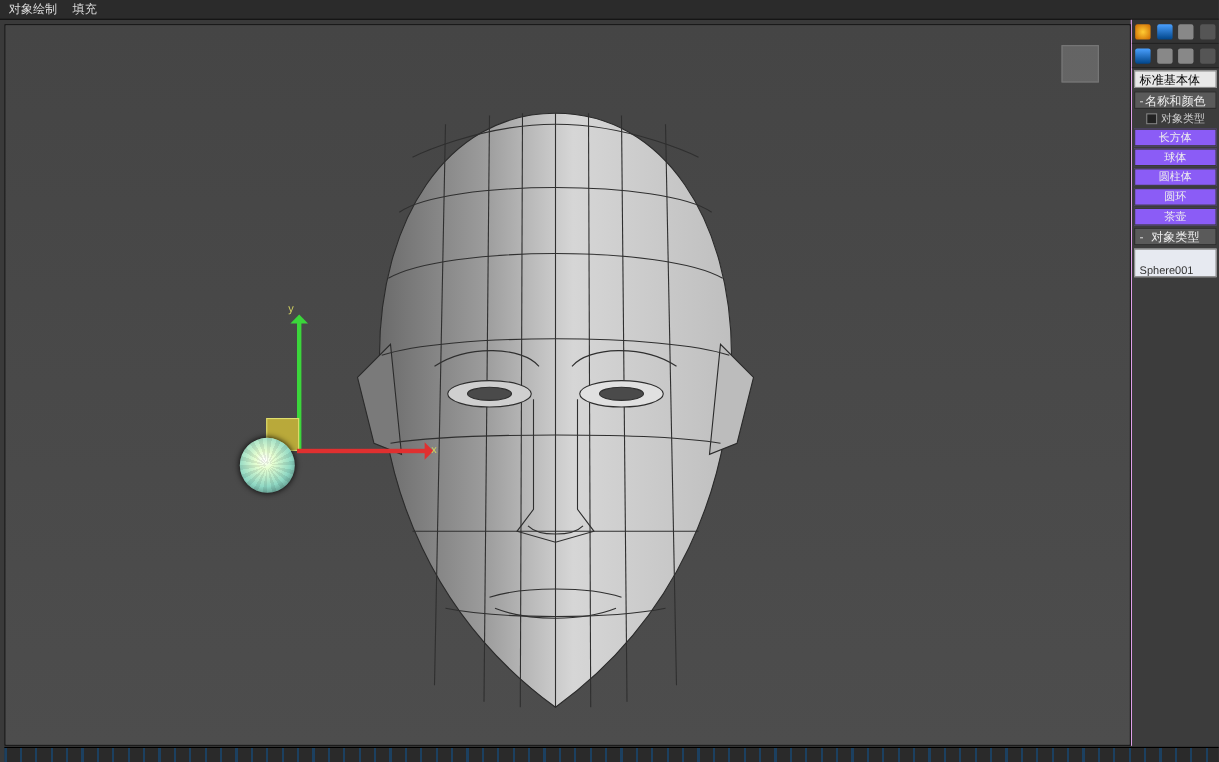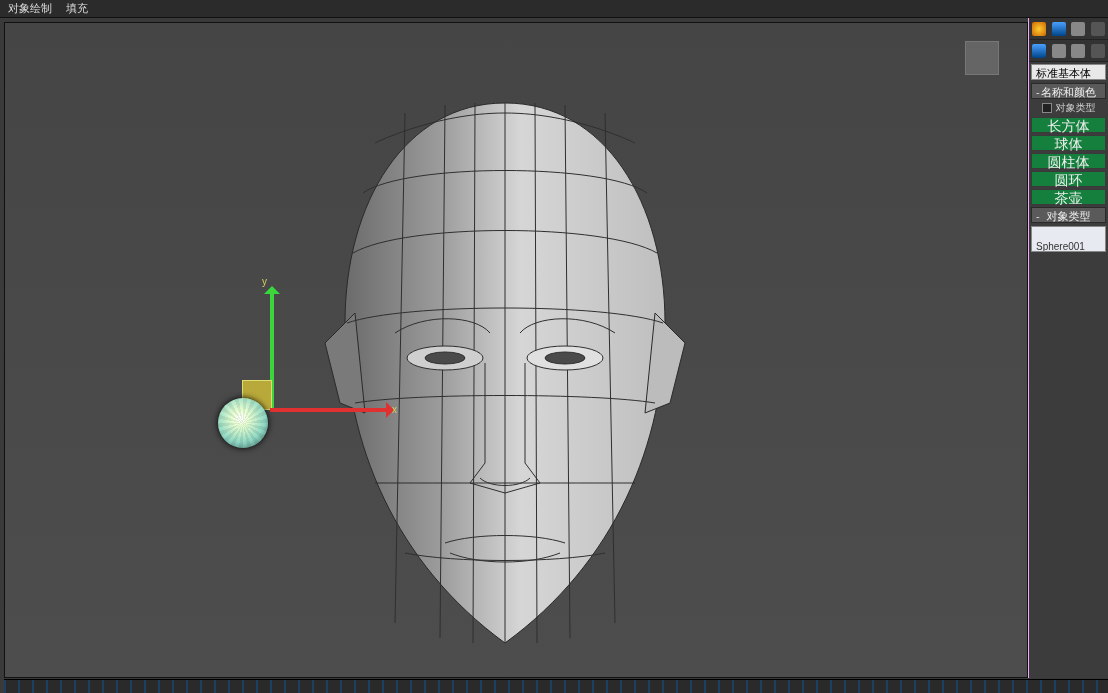--- a/index.html
+++ b/index.html
@@ -31,21 +31,21 @@
   .icon-row .ico { width:14px; height:14px; border-radius:2px;}
   .ico-orange{ background:radial-gradient(circle,#ffcc33,#cc6600);}
   .ico-blue  { background:linear-gradient(#4aa0ff,#004488);}
   .ico-grey  { background:#888;}
   .ico-dark  { background:#555;}
   .drop { background:#e8e8e8; color:#000; height:16px; line-height:16px; padding:0 4px; font-size:11px; margin:2px 2px; border:1px solid #888; white-space:nowrap; overflow:hidden;}
   .accordion-hdr { background:#5a5a5a; color:#eee; height:16px; line-height:16px; text-align:center; font-size:11px; margin:1px 2px; border:1px solid #2a2a2a; position:relative;}
   .accordion-hdr .toggle { position:absolute; left:4px; top:0; color:#ddd;}
   .checkbox-row { height:16px; display:flex; align-items:center; justify-content:center; gap:4px; font-size:10px;}
   .checkbox-row .cb { width:10px; height:10px; border:1px solid #888; background:#222;}
-  .btncell { background:#15803d; color:#eee; height:16px; line-height:16px; text-align:center; margin:1px 2px; font-size:14px; border:1px solid #3a3a3a;}
+  .btncell { background:#8b5cf6; color:#eee; height:16px; line-height:16px; text-align:center; margin:1px 2px; font-size:10px; border:1px solid #3a3a3a;}
   .name-input { background:#e7eaf1; color:#333; height:16px; line-height:16px; padding:12px 4px; margin:2px; font-size:10px; border:1px solid #888; overflow:hidden;}
   .timeline { position:absolute; left:4px; right:0; bottom:0; height:14px; background:#2a2a2a;
      background-image:repeating-linear-gradient(90deg,#1c4060 0 2px, transparent 2px 14px);
      border-top:1px solid #000;}
 </style>
 </head>
 <body>
 
 <div class="topbar">
   <span>对象绘制</span>

